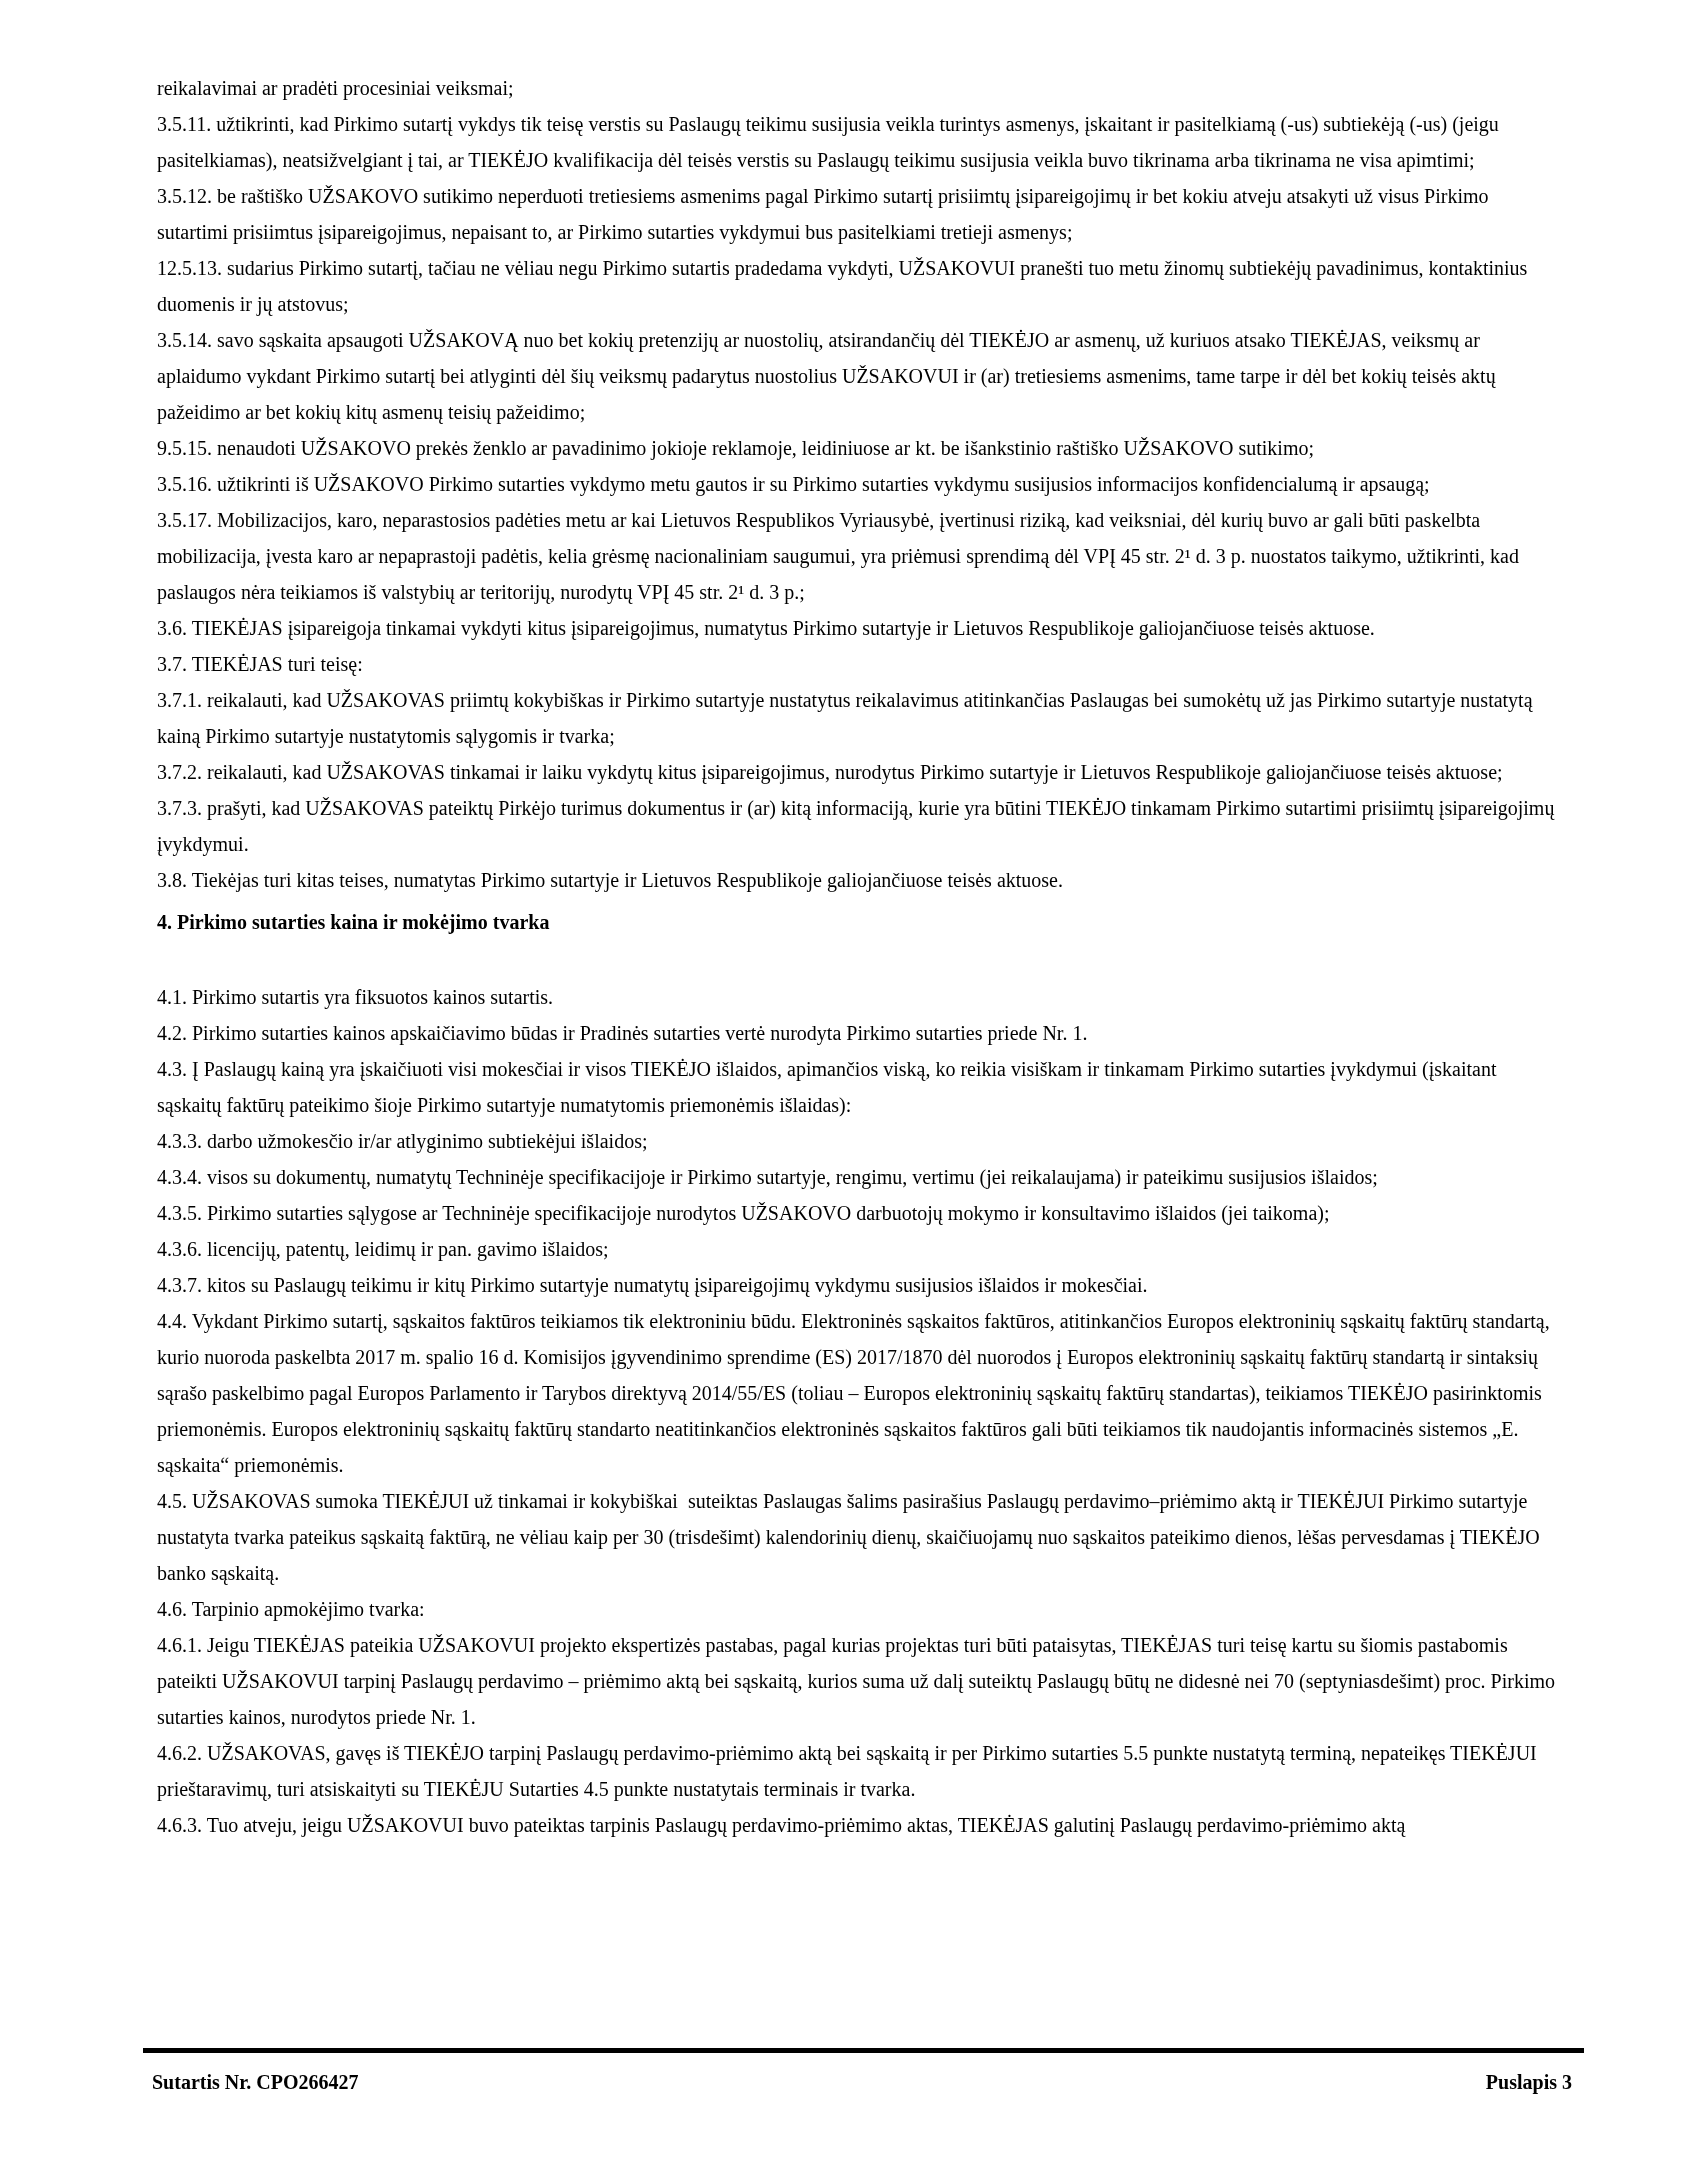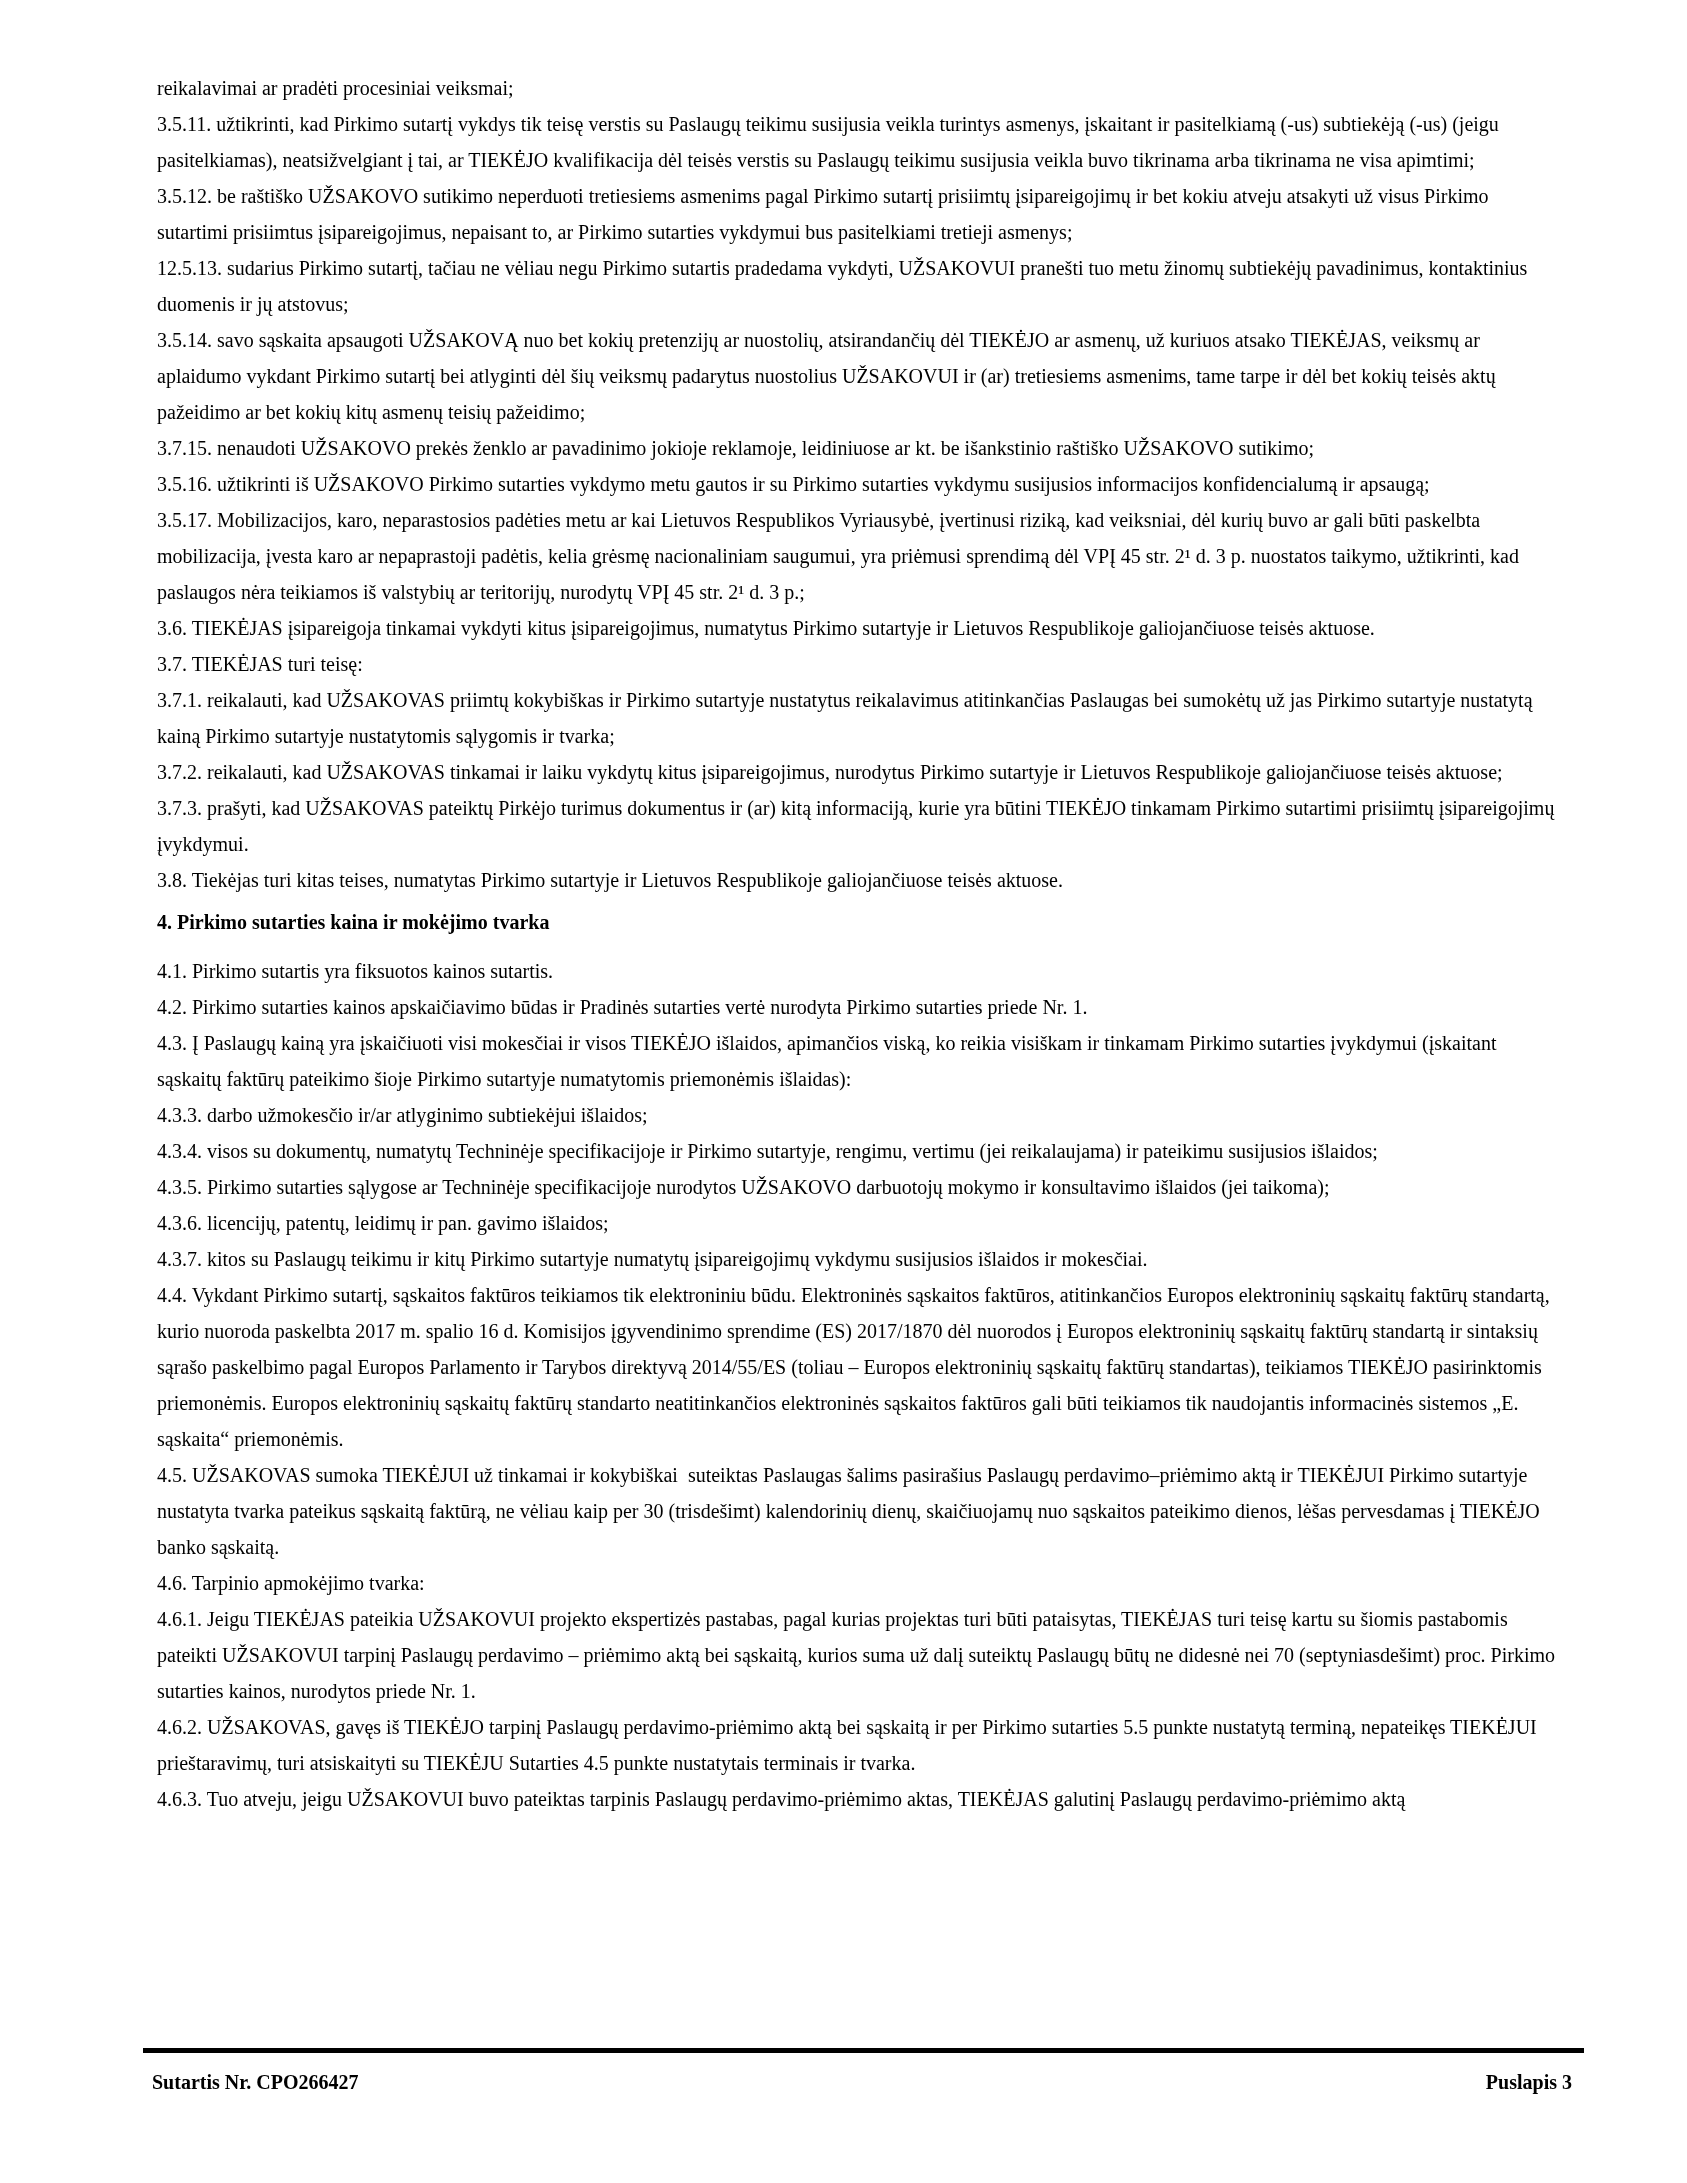--- a/index.html
+++ b/index.html
@@ -23,21 +23,21 @@
     font-size: 20px;
     line-height: 36px;
     text-align: left;
   }
   .para {
     margin: 0;
     white-space: pre-wrap; 
   }
   .heading {
     margin-top: 6px;
-    margin-bottom: 13px;
+    margin-bottom: 39px;
     font-weight: bold;
   }
   .footer-rule {
     position: absolute;
     left: 143px; top: 2048px;
     width: 1441px; height: 5.3px;
     background: #000000;
   }
   .footer-row {
     position: absolute;
@@ -54,21 +54,21 @@
 </head>
 <body>
 
 <div class="page">
   <div class="content" id="content">
       <p class="para">reikalavimai ar pradėti procesiniai veiksmai;</p>
       <p class="para">3.5.11. užtikrinti, kad Pirkimo sutartį vykdys tik teisę verstis su Paslaugų teikimu susijusia veikla turintys asmenys, įskaitant ir pasitelkiamą (-us) subtiekėją (-us) (jeigu pasitelkiamas), neatsižvelgiant į tai, ar TIEKĖJO kvalifikacija dėl teisės verstis su Paslaugų teikimu susijusia veikla buvo tikrinama arba tikrinama ne visa apimtimi;</p>
       <p class="para">3.5.12. be raštiško UŽSAKOVO sutikimo neperduoti tretiesiems asmenims pagal Pirkimo sutartį prisiimtų įsipareigojimų ir bet kokiu atveju atsakyti už visus Pirkimo sutartimi prisiimtus įsipareigojimus, nepaisant to, ar Pirkimo sutarties vykdymui bus pasitelkiami tretieji asmenys;</p>
       <p class="para">12.5.13. sudarius Pirkimo sutartį, tačiau ne vėliau negu Pirkimo sutartis pradedama vykdyti, UŽSAKOVUI pranešti tuo metu žinomų subtiekėjų pavadinimus, kontaktinius duomenis ir jų atstovus;</p>
       <p class="para">3.5.14. savo sąskaita apsaugoti UŽSAKOVĄ nuo bet kokių pretenzijų ar nuostolių, atsirandančių dėl TIEKĖJO ar asmenų, už kuriuos atsako TIEKĖJAS, veiksmų ar aplaidumo vykdant Pirkimo sutartį bei atlyginti dėl šių veiksmų padarytus nuostolius UŽSAKOVUI ir (ar) tretiesiems asmenims, tame tarpe ir dėl bet kokių teisės aktų pažeidimo ar bet kokių kitų asmenų teisių pažeidimo;</p>
-      <p class="para">3.7.15. nenaudoti UŽSAKOVO prekės ženklo ar pavadinimo jokioje reklamoje, leidiniuose ar kt. be išankstinio raštiško UŽSAKOVO sutikimo;</p>
+      <p class="para">9.5.15. nenaudoti UŽSAKOVO prekės ženklo ar pavadinimo jokioje reklamoje, leidiniuose ar kt. be išankstinio raštiško UŽSAKOVO sutikimo;</p>
       <p class="para">3.5.16. užtikrinti iš UŽSAKOVO Pirkimo sutarties vykdymo metu gautos ir su Pirkimo sutarties vykdymu susijusios informacijos konfidencialumą ir apsaugą;</p>
       <p class="para">3.5.17. Mobilizacijos, karo, neparastosios padėties metu ar kai Lietuvos Respublikos Vyriausybė, įvertinusi riziką, kad veiksniai, dėl kurių buvo ar gali būti paskelbta mobilizacija, įvesta karo ar nepaprastoji padėtis, kelia grėsmę nacionaliniam saugumui, yra priėmusi sprendimą dėl VPĮ 45 str. 2¹ d. 3 p. nuostatos taikymo, užtikrinti, kad paslaugos nėra teikiamos iš valstybių ar teritorijų, nurodytų VPĮ 45 str. 2¹ d. 3 p.;</p>
       <p class="para">3.6. TIEKĖJAS įsipareigoja tinkamai vykdyti kitus įsipareigojimus, numatytus Pirkimo sutartyje ir Lietuvos Respublikoje galiojančiuose teisės aktuose.</p>
       <p class="para">3.7. TIEKĖJAS turi teisę:</p>
       <p class="para">3.7.1. reikalauti, kad UŽSAKOVAS priimtų kokybiškas ir Pirkimo sutartyje nustatytus reikalavimus atitinkančias Paslaugas bei sumokėtų už jas Pirkimo sutartyje nustatytą kainą Pirkimo sutartyje nustatytomis sąlygomis ir tvarka;</p>
       <p class="para">3.7.2. reikalauti, kad UŽSAKOVAS tinkamai ir laiku vykdytų kitus įsipareigojimus, nurodytus Pirkimo sutartyje ir Lietuvos Respublikoje galiojančiuose teisės aktuose;</p>
       <p class="para">3.7.3. prašyti, kad UŽSAKOVAS pateiktų Pirkėjo turimus dokumentus ir (ar) kitą informaciją, kurie yra būtini TIEKĖJO tinkamam Pirkimo sutartimi prisiimtų įsipareigojimų įvykdymui.</p>
       <p class="para">3.8. Tiekėjas turi kitas teises, numatytas Pirkimo sutartyje ir Lietuvos Respublikoje galiojančiuose teisės aktuose.</p>
       <p class="para heading">4. Pirkimo sutarties kaina ir mokėjimo tvarka</p>
       <p class="para">4.1. Pirkimo sutartis yra fiksuotos kainos sutartis.</p>

